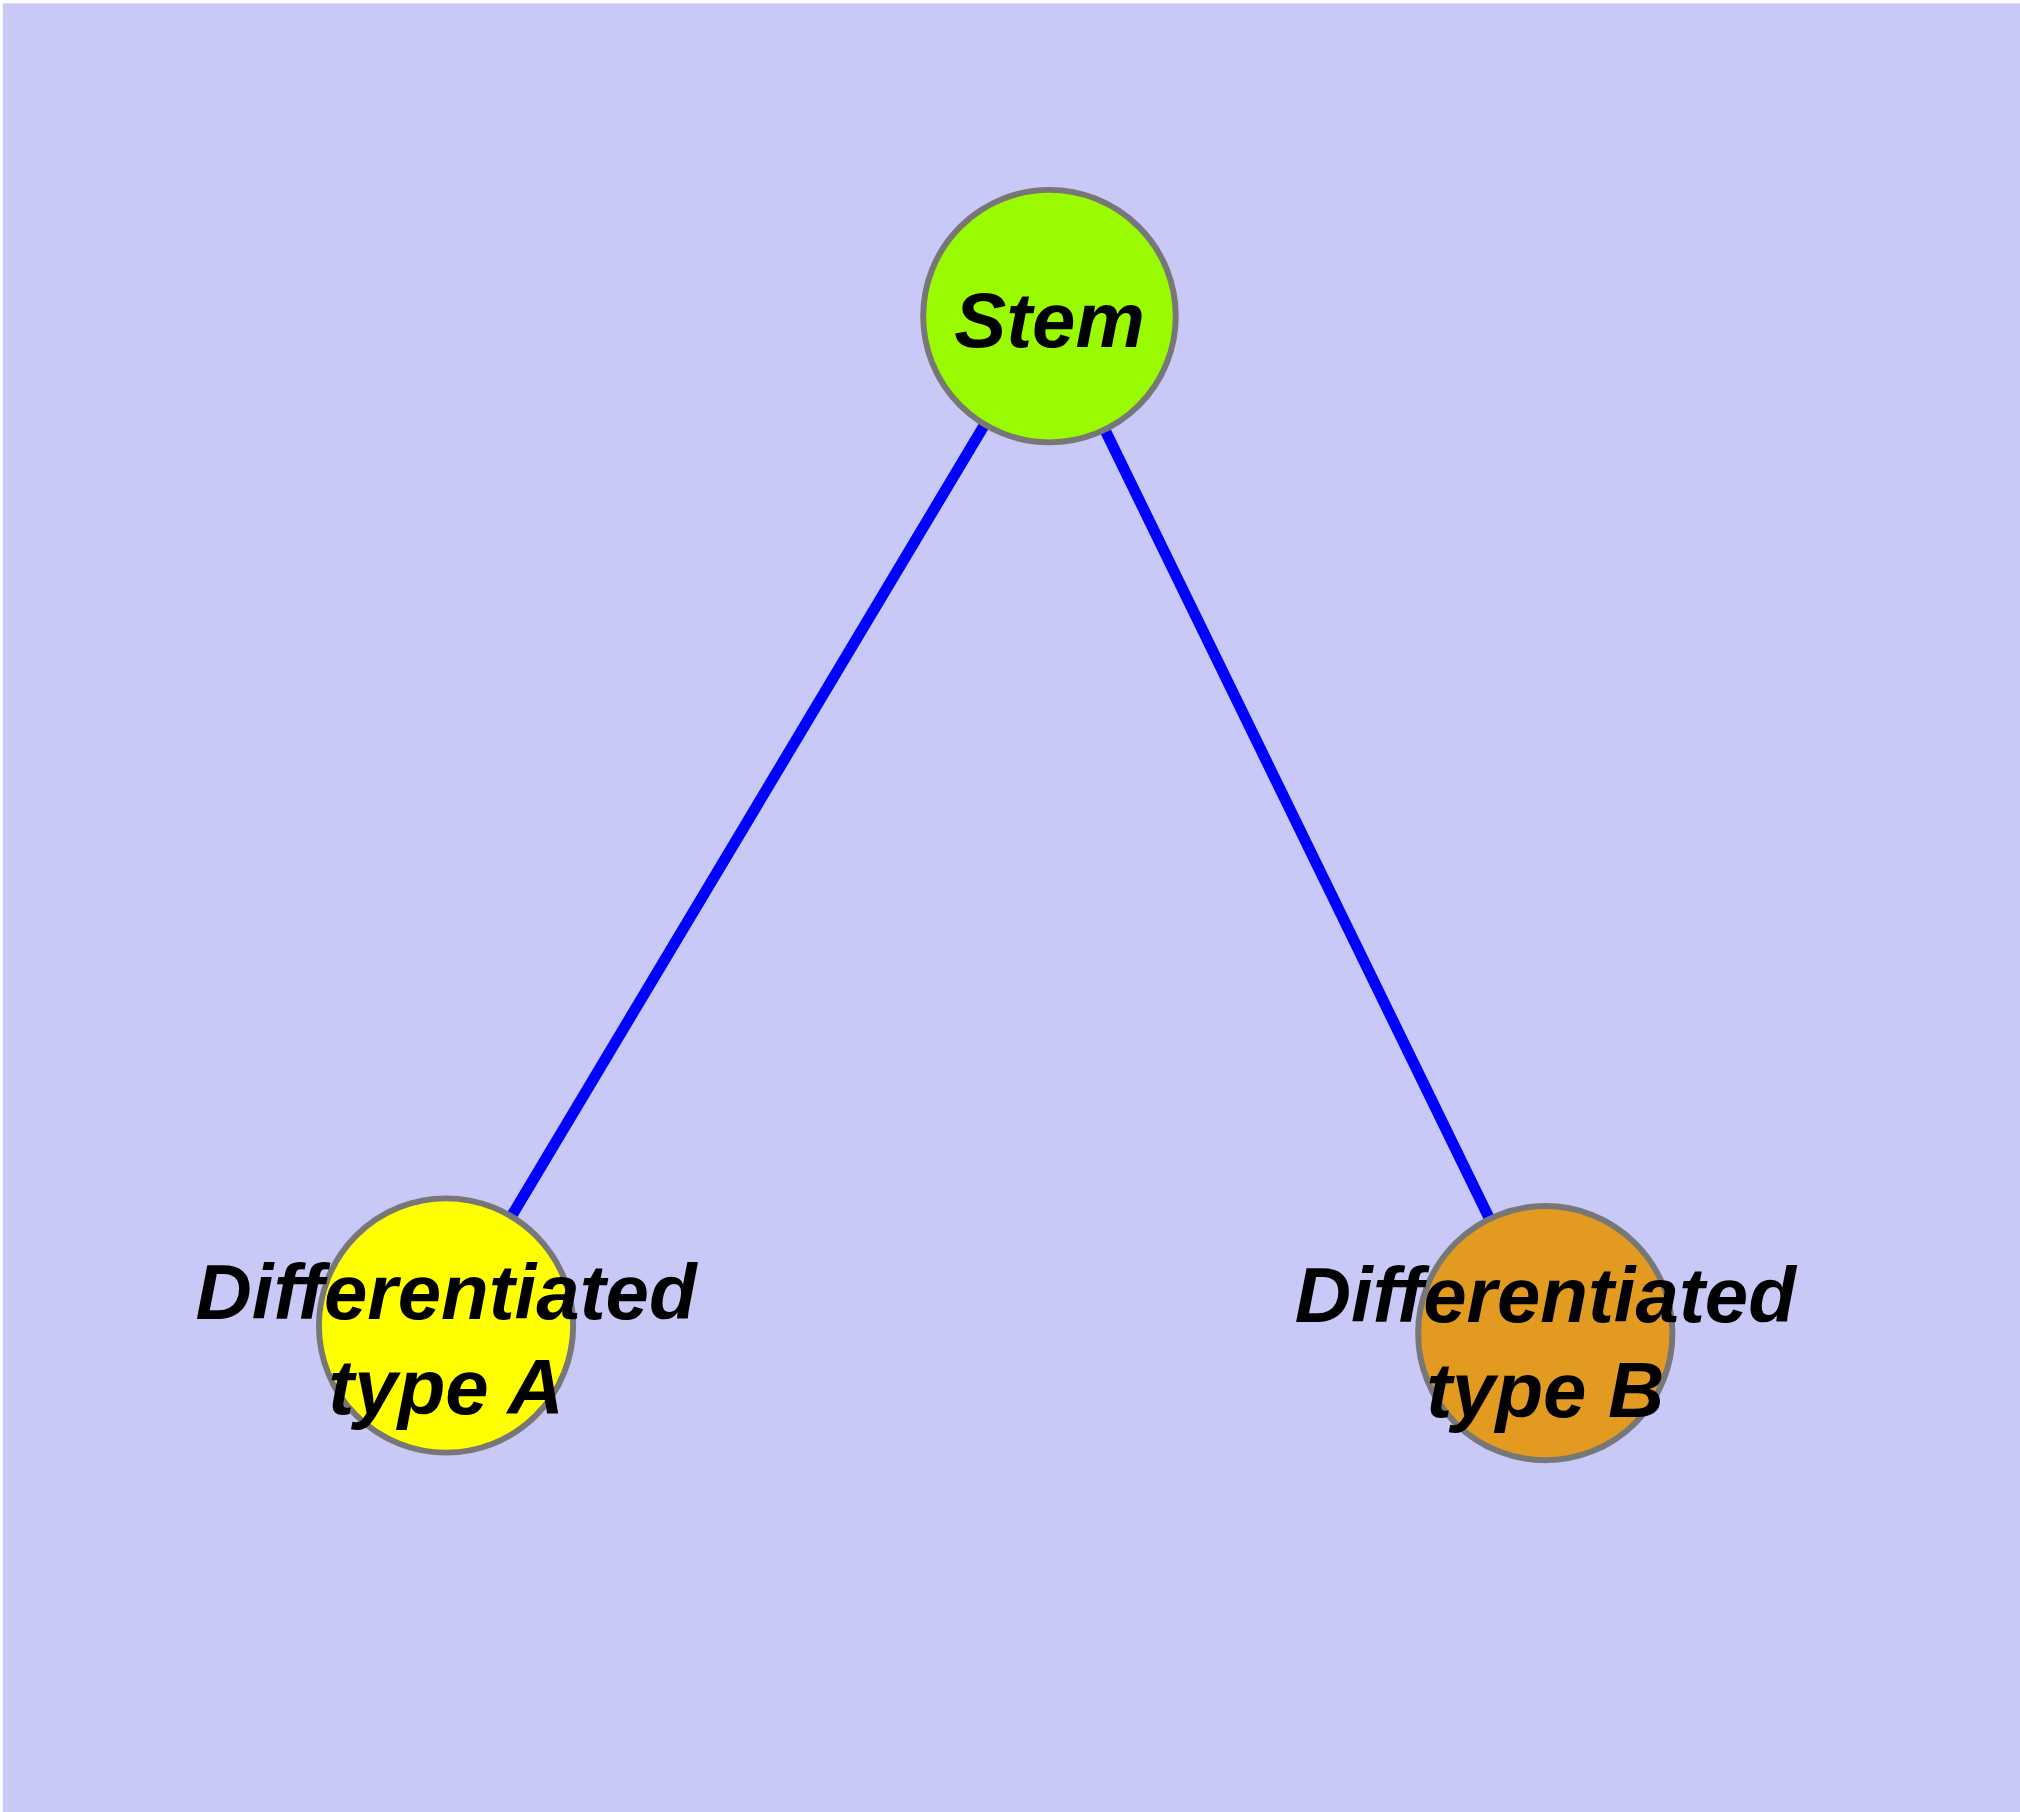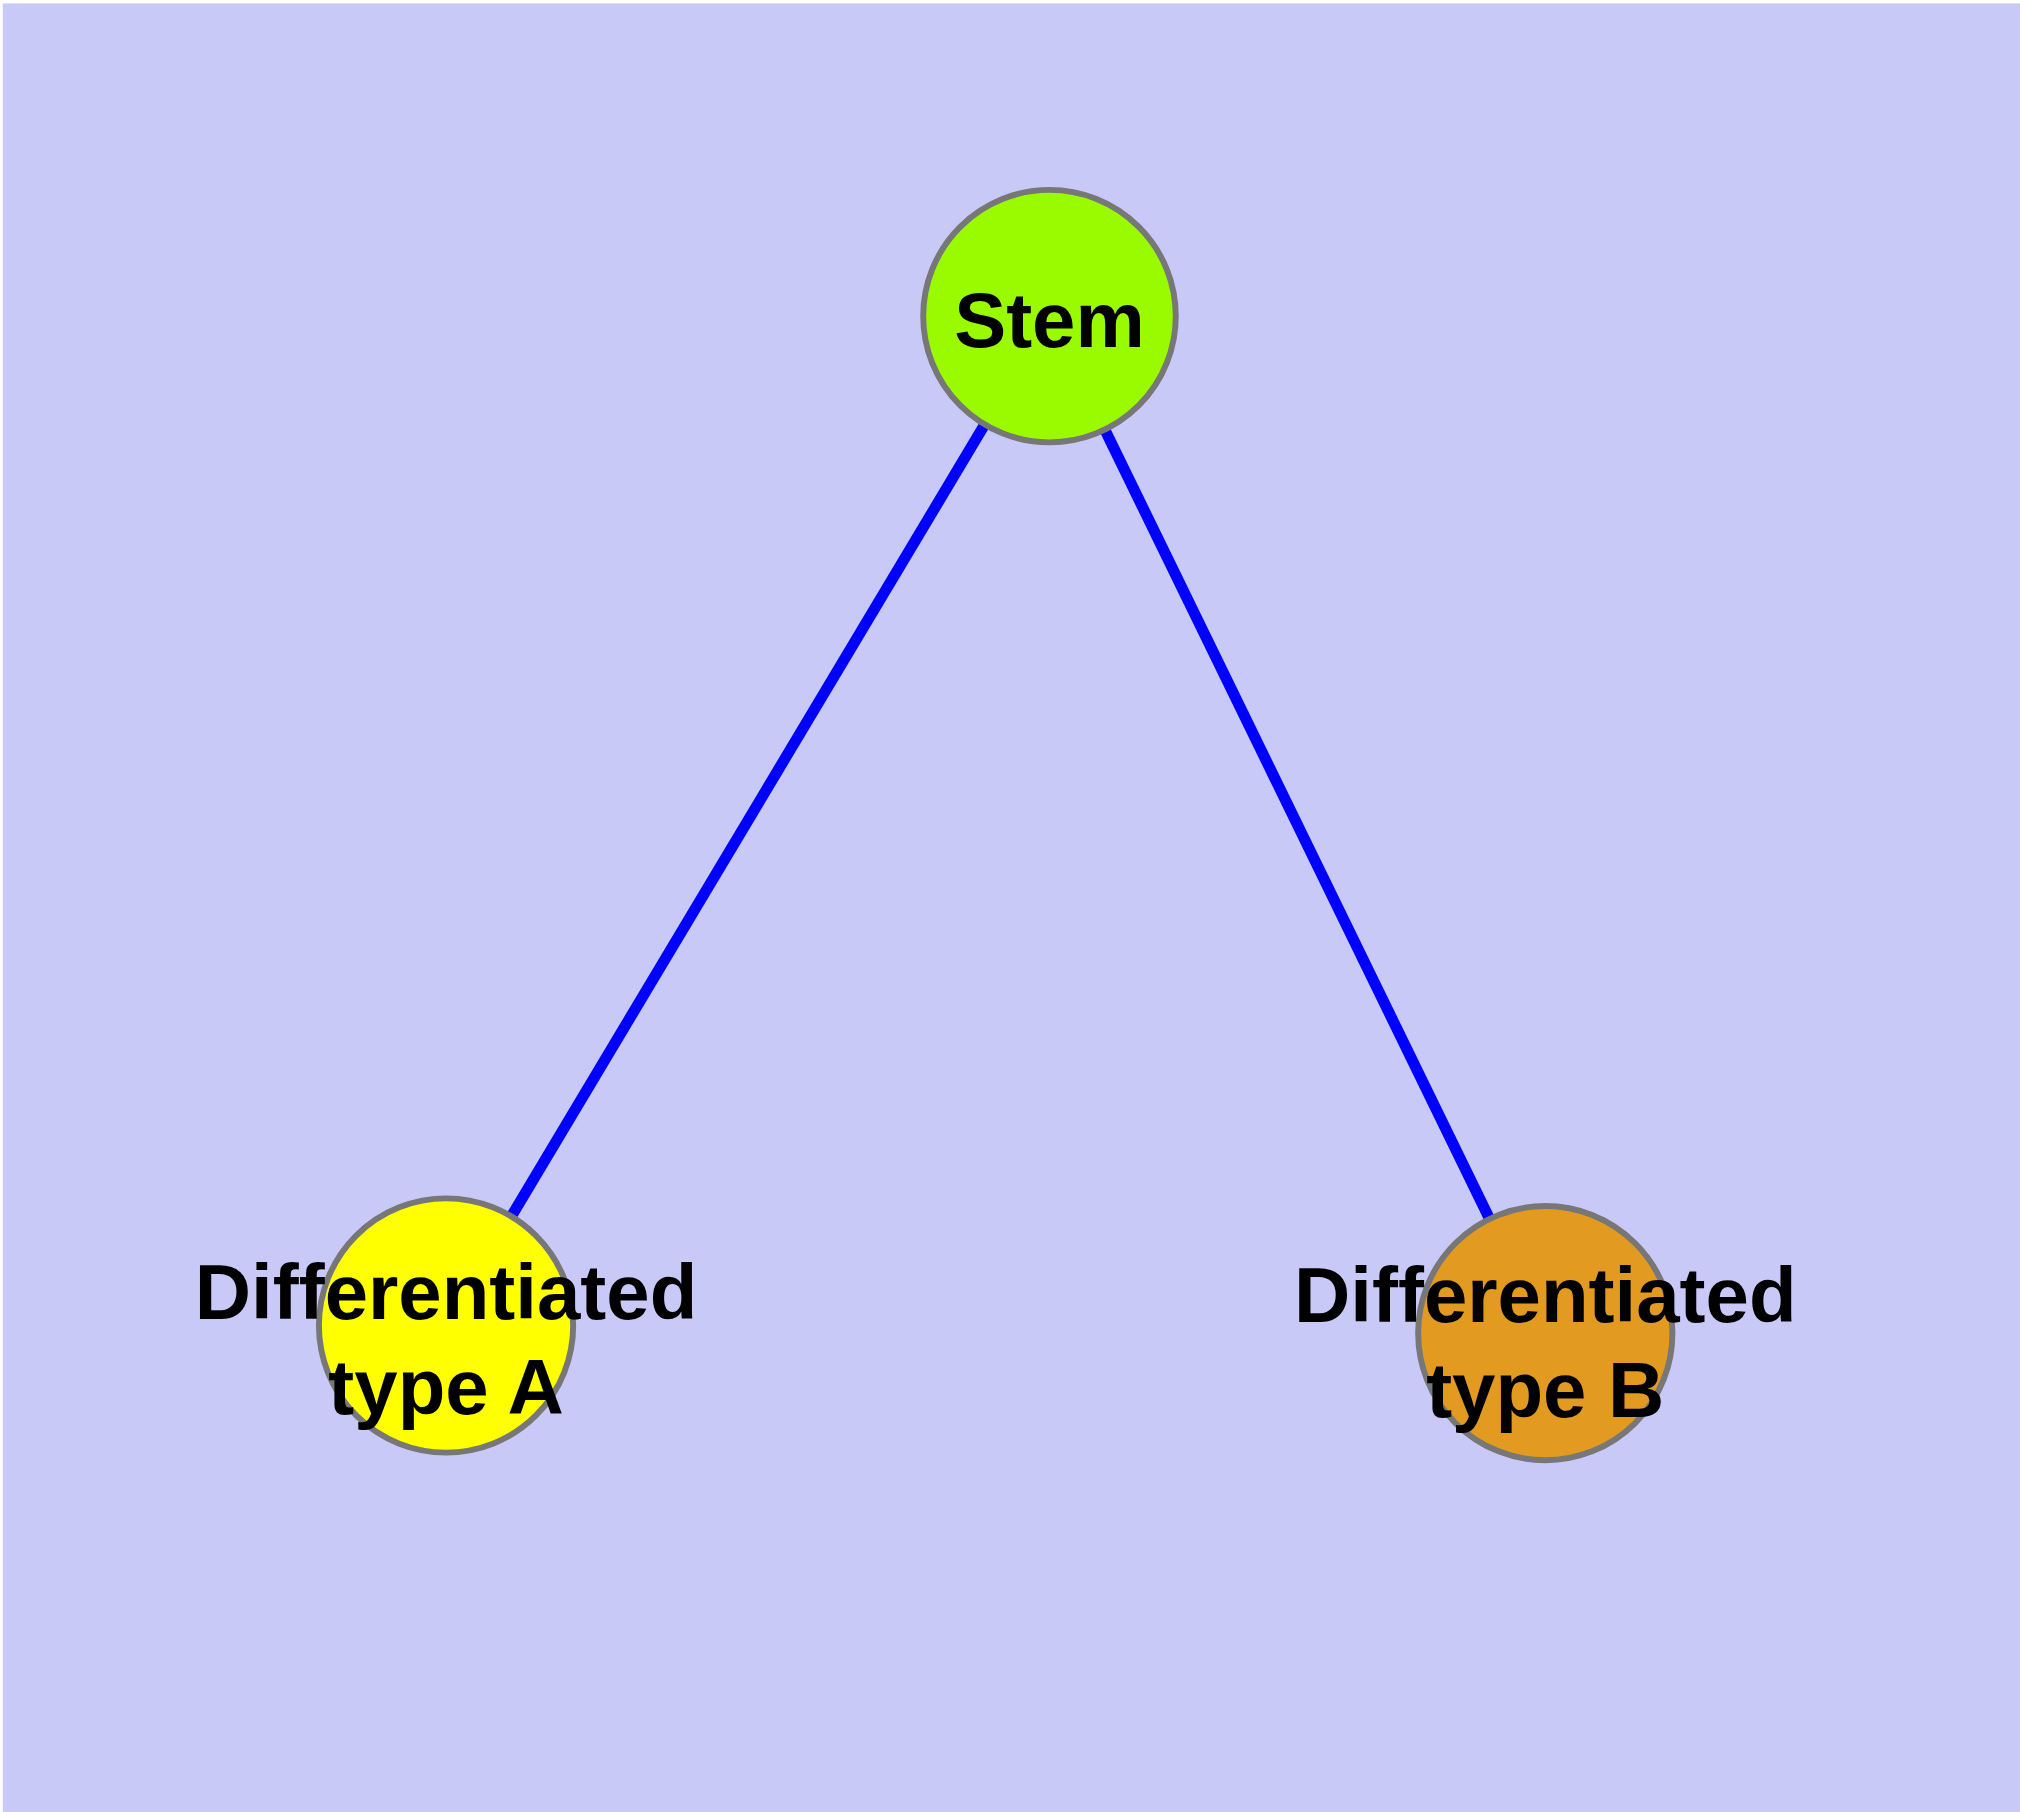--- a/index.html
+++ b/index.html
@@ -5,20 +5,21 @@
   html, body {
     margin: 0;
     padding: 0;
     background: #ffffff;
   }
   .canvas-wrap {
     position: relative;
     width: 2021px;
     height: 1812px;
     overflow: hidden;
+    font-style: italic;
   }
   svg.diagram {
     display: block;
     width: 2021px;
     height: 1812px;
   }
   .graph-edge {
     fill: none;
     stroke-width: 13px;
     stroke-linecap: butt;

